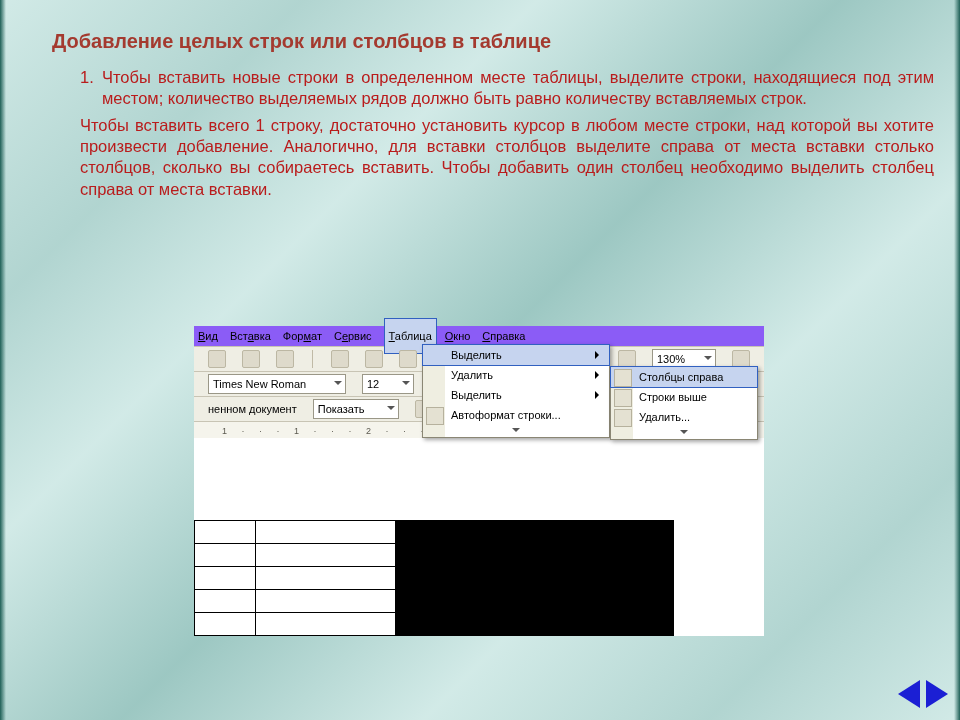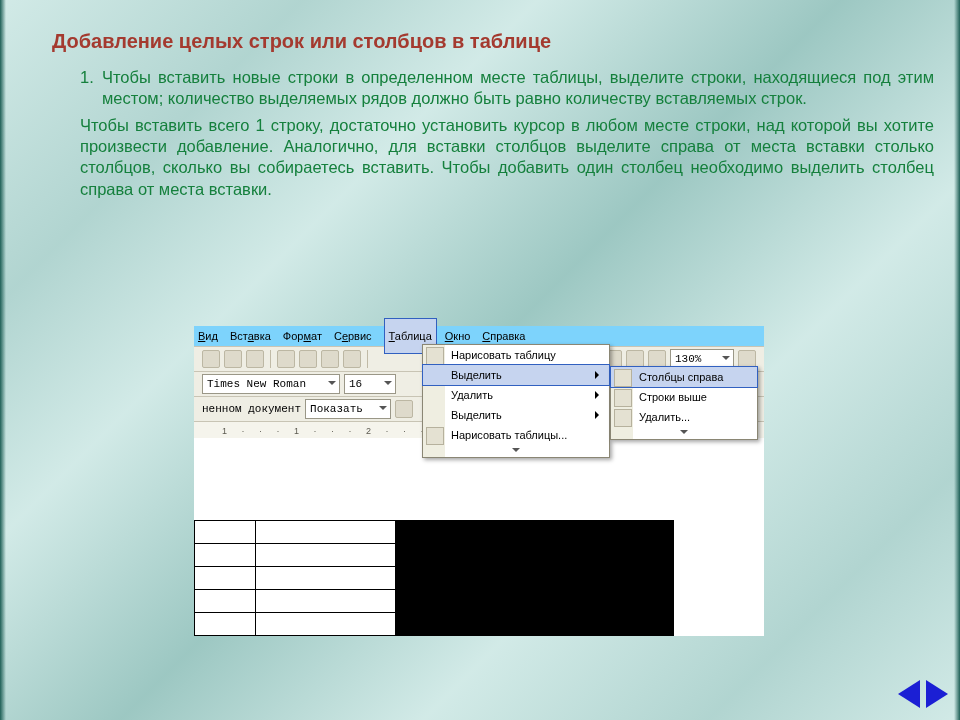--- a/index.html
+++ b/index.html
@@ -21,38 +21,38 @@
   }
   .edge-l{position:absolute;left:0;top:0;width:6px;height:100%;
     background:linear-gradient(90deg,#1f6057,transparent)}
   .edge-r{position:absolute;right:0;top:0;width:6px;height:100%;
     background:linear-gradient(270deg,#1f6057,transparent)}
 
   .slide{position:absolute;left:34px;top:30px;right:26px}
 
   .title{color:#a43a2f;font-size:20px;margin:0 0 14px 18px}
 
-  .num-list{font-size:16.5px;color:#15803d;line-height:1.28}
+  .num-list{font-size:16.5px;color:#b91c1c;line-height:1.28}
   .li1{margin:0 0 6px 0;padding-left:68px;text-indent:-22px;text-align:justify}
   .li1 .n{display:inline-block;width:22px;text-indent:0}
   .p2{margin:0;padding-left:46px;text-align:justify}
 
   
   .shot{position:absolute;left:194px;top:326px;width:570px;height:310px;
     background:#fff}
 
-  .menubar{height:20px;background:#7dd3fc;border-bottom:1px solid #c8c4b4;
+  .menubar{height:20px;background:#8b5cf6;border-bottom:1px solid #c8c4b4;
     font-size:11px;color:#000;display:flex;align-items:center;padding-left:4px;
     font-family:Tahoma,Arial,sans-serif}
   .menubar span{margin-right:12px}
   .menubar span u{text-decoration:underline}
 
   .tb{height:24px;background:#efeee4;border-bottom:1px solid #c8c4b4;
-    display:flex;align-items:center;padding:0 8px;font-size:11px;
-    font-family:Liberation Mono, monospace;gap:4px}
+    display:flex;align-items:center;padding:0 14px;font-size:11px;
+    font-family:Liberation Sans, sans-serif;gap:16px}
   .tb .sep{width:1px;height:18px;background:#c0baa6;margin:0 2px}
   .ico{width:16px;height:16px;background:#dedacb;border:1px solid #bcb7a3;
     border-radius:2px;display:inline-block}
   .combo{height:18px;background:#fff;border:1px solid #9a9787;
     font-size:11px;display:flex;align-items:center;padding:0 14px 0 4px;
     position:relative}
   .combo::after{content:"";position:absolute;right:3px;top:6px;
     border:4px solid transparent;border-top-color:#555}
   .ruler{height:18px;background:#f5f4ec;border-bottom:1px solid #c8c4b4;
     font-size:9px;color:#5b594f;padding-left:28px;display:flex;align-items:center;
@@ -139,21 +139,21 @@
         <span>130%</span>
       </div>
     <span class="ico"></span>
   </div>
 
   <div class="tb">
     <div class="combo" style="width:118px">
         <span>Times New Roman</span>
       </div>
     <div class="combo" style="width:32px">
-        <span>16</span>
+        <span>12</span>
       </div>
     <div style="flex:1"></div>
   </div>
 
   <div class="tb">
     <span>ненном документ</span>
     <div class="combo" style="width:66px">
         <span>Показать</span>
       </div>
     <span class="ico"></span>
@@ -193,39 +193,35 @@
             <td></td>
             <td class="b"></td>
             <td class="b"></td>
           </tr>
     </tbody>
       </table>
   </div>
 
   <div class="menu main">
     <div class="strip"></div>
-    <div class="menu-item">
-      <span class="mico"></span>
-      <span>Нарисовать таблицу</span>
-    </div>
     <div class="menu-item hi">
       <span>Выделить</span>
       <span class="arr"></span>
     </div>
     <div class="menu-item">
       <span>Удалить</span>
       <span class="arr"></span>
     </div>
     <div class="menu-item">
       <span>Выделить</span>
       <span class="arr"></span>
     </div>
     <div class="menu-item">
       <span class="mico"></span>
-      <span>Нарисовать таблицы...</span>
+      <span>Автоформат строки...</span>
     </div>
     <div class="more"></div>
   </div>
 
   <div class="menu sub">
     <div class="strip"></div>
     <div class="menu-item hi">
       <span class="mico"></span>
       <span>Столбцы справа</span>
     </div>

